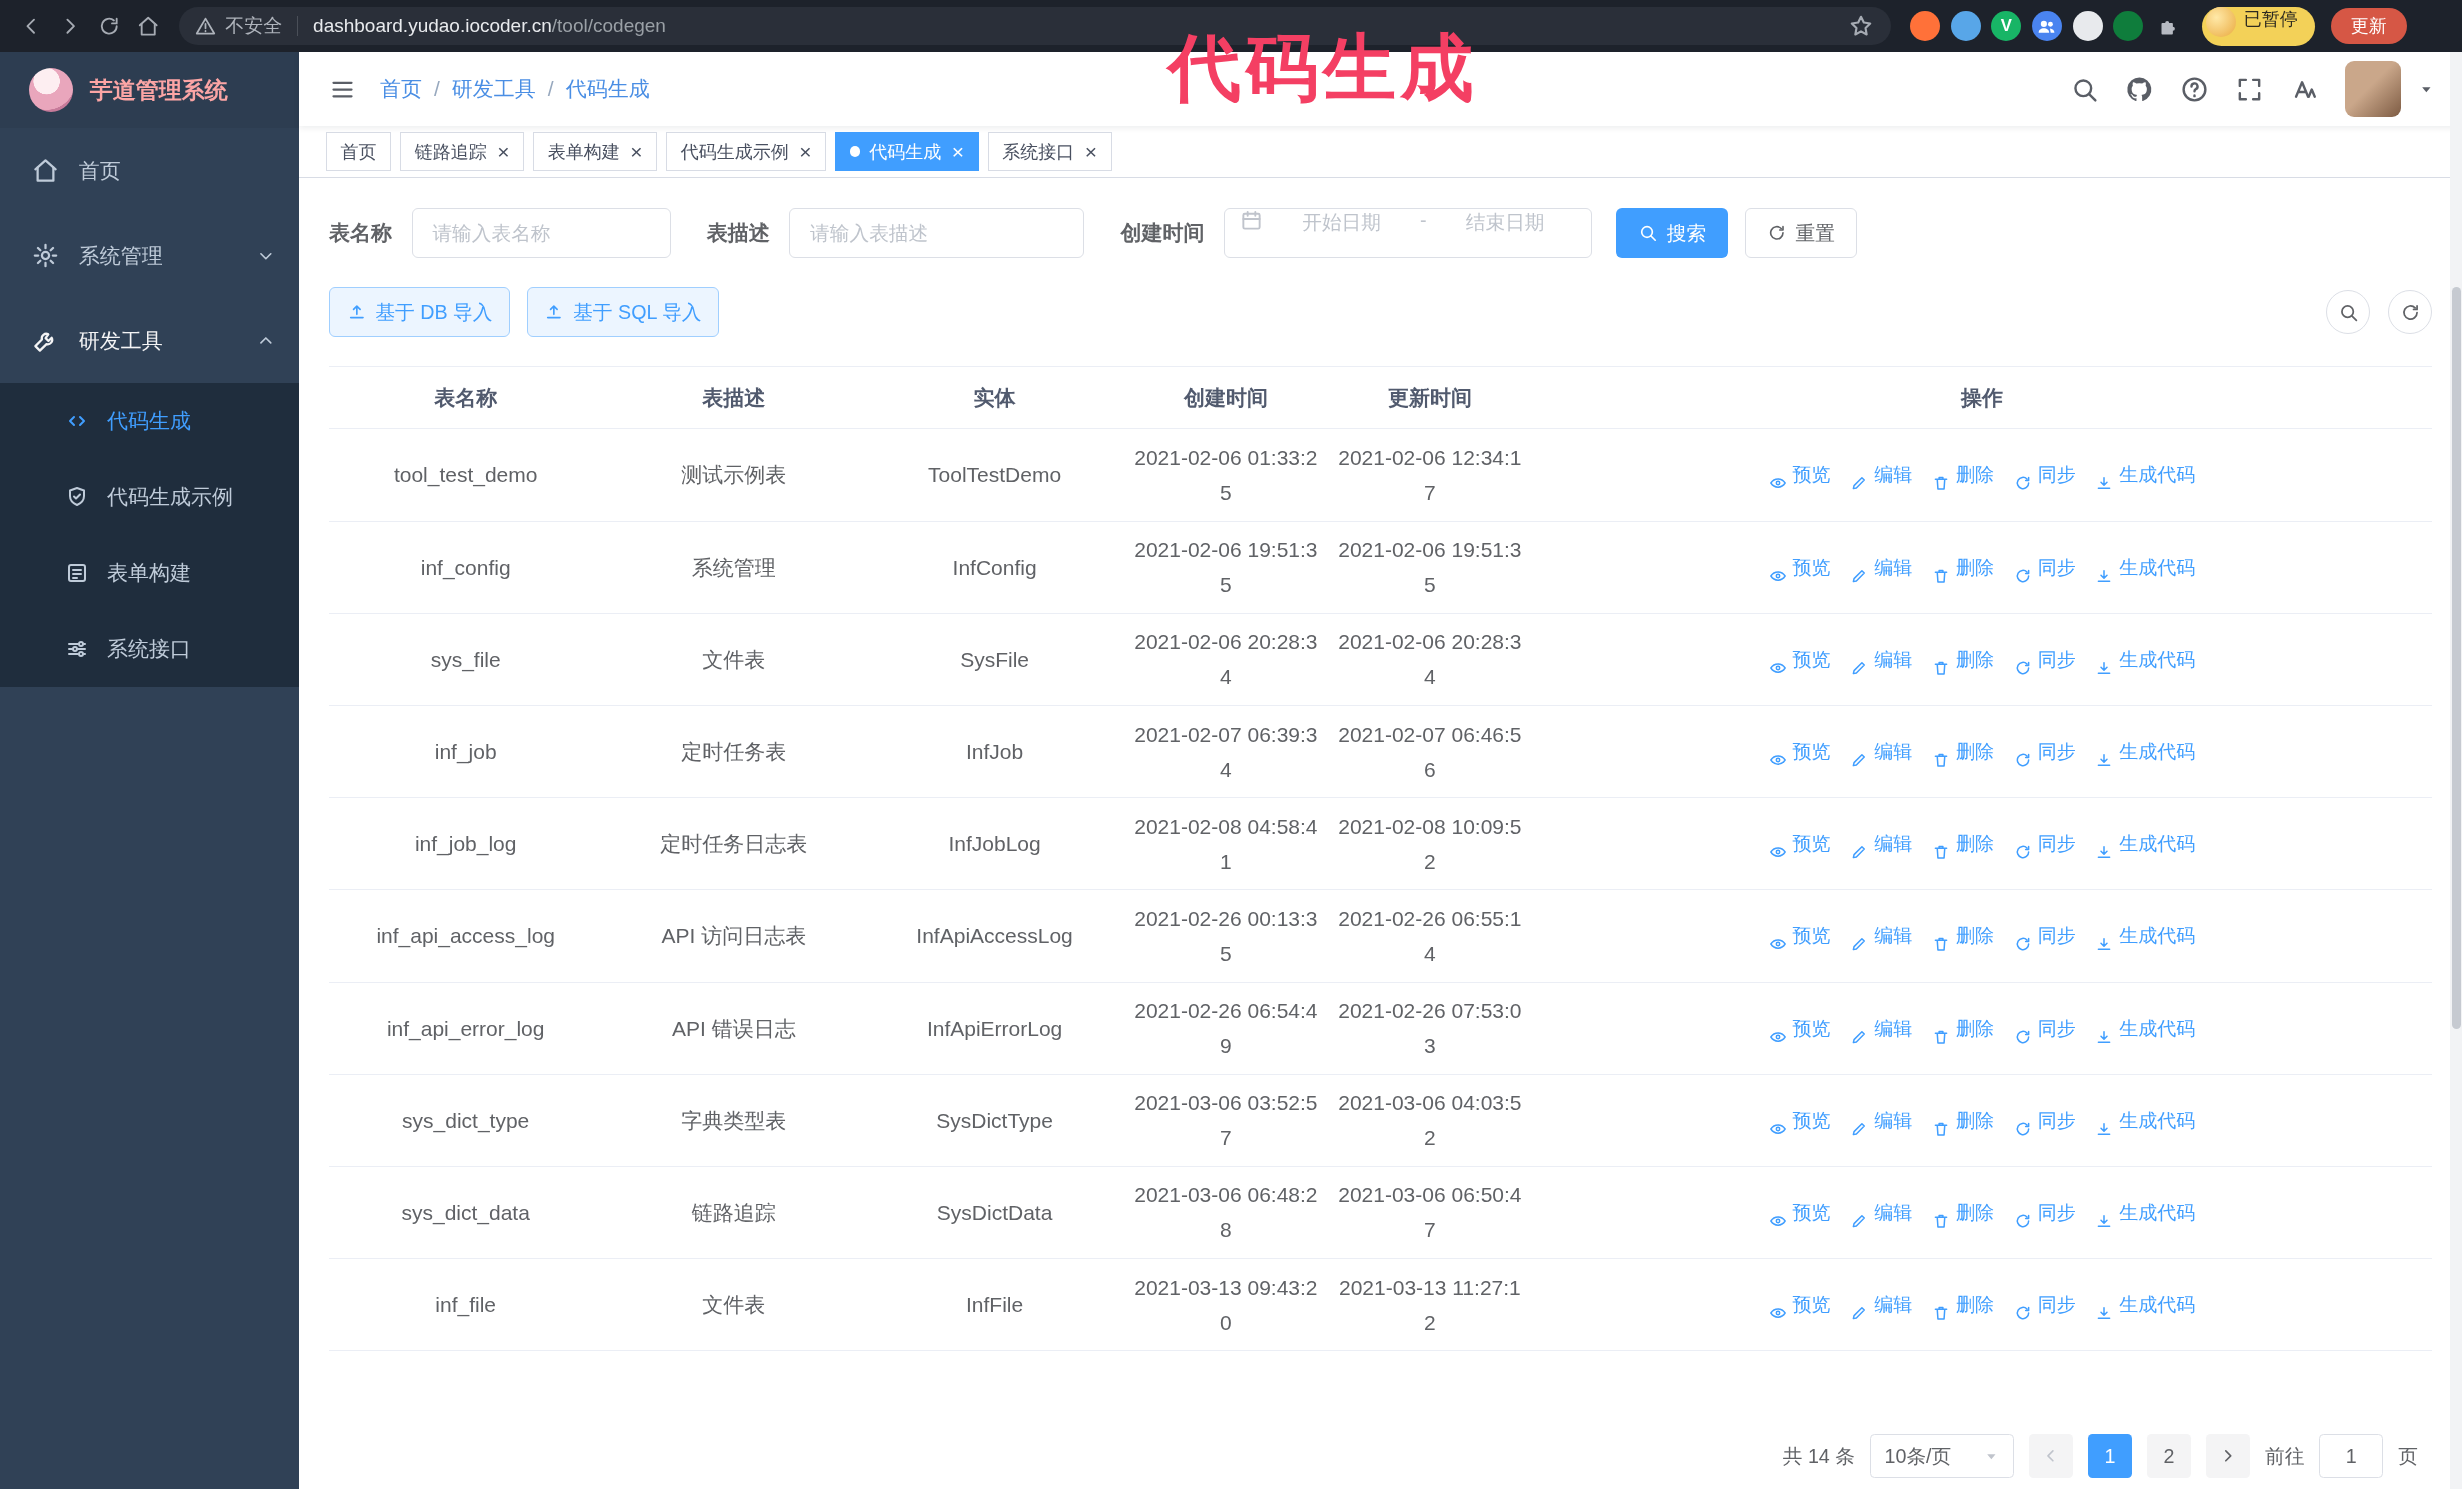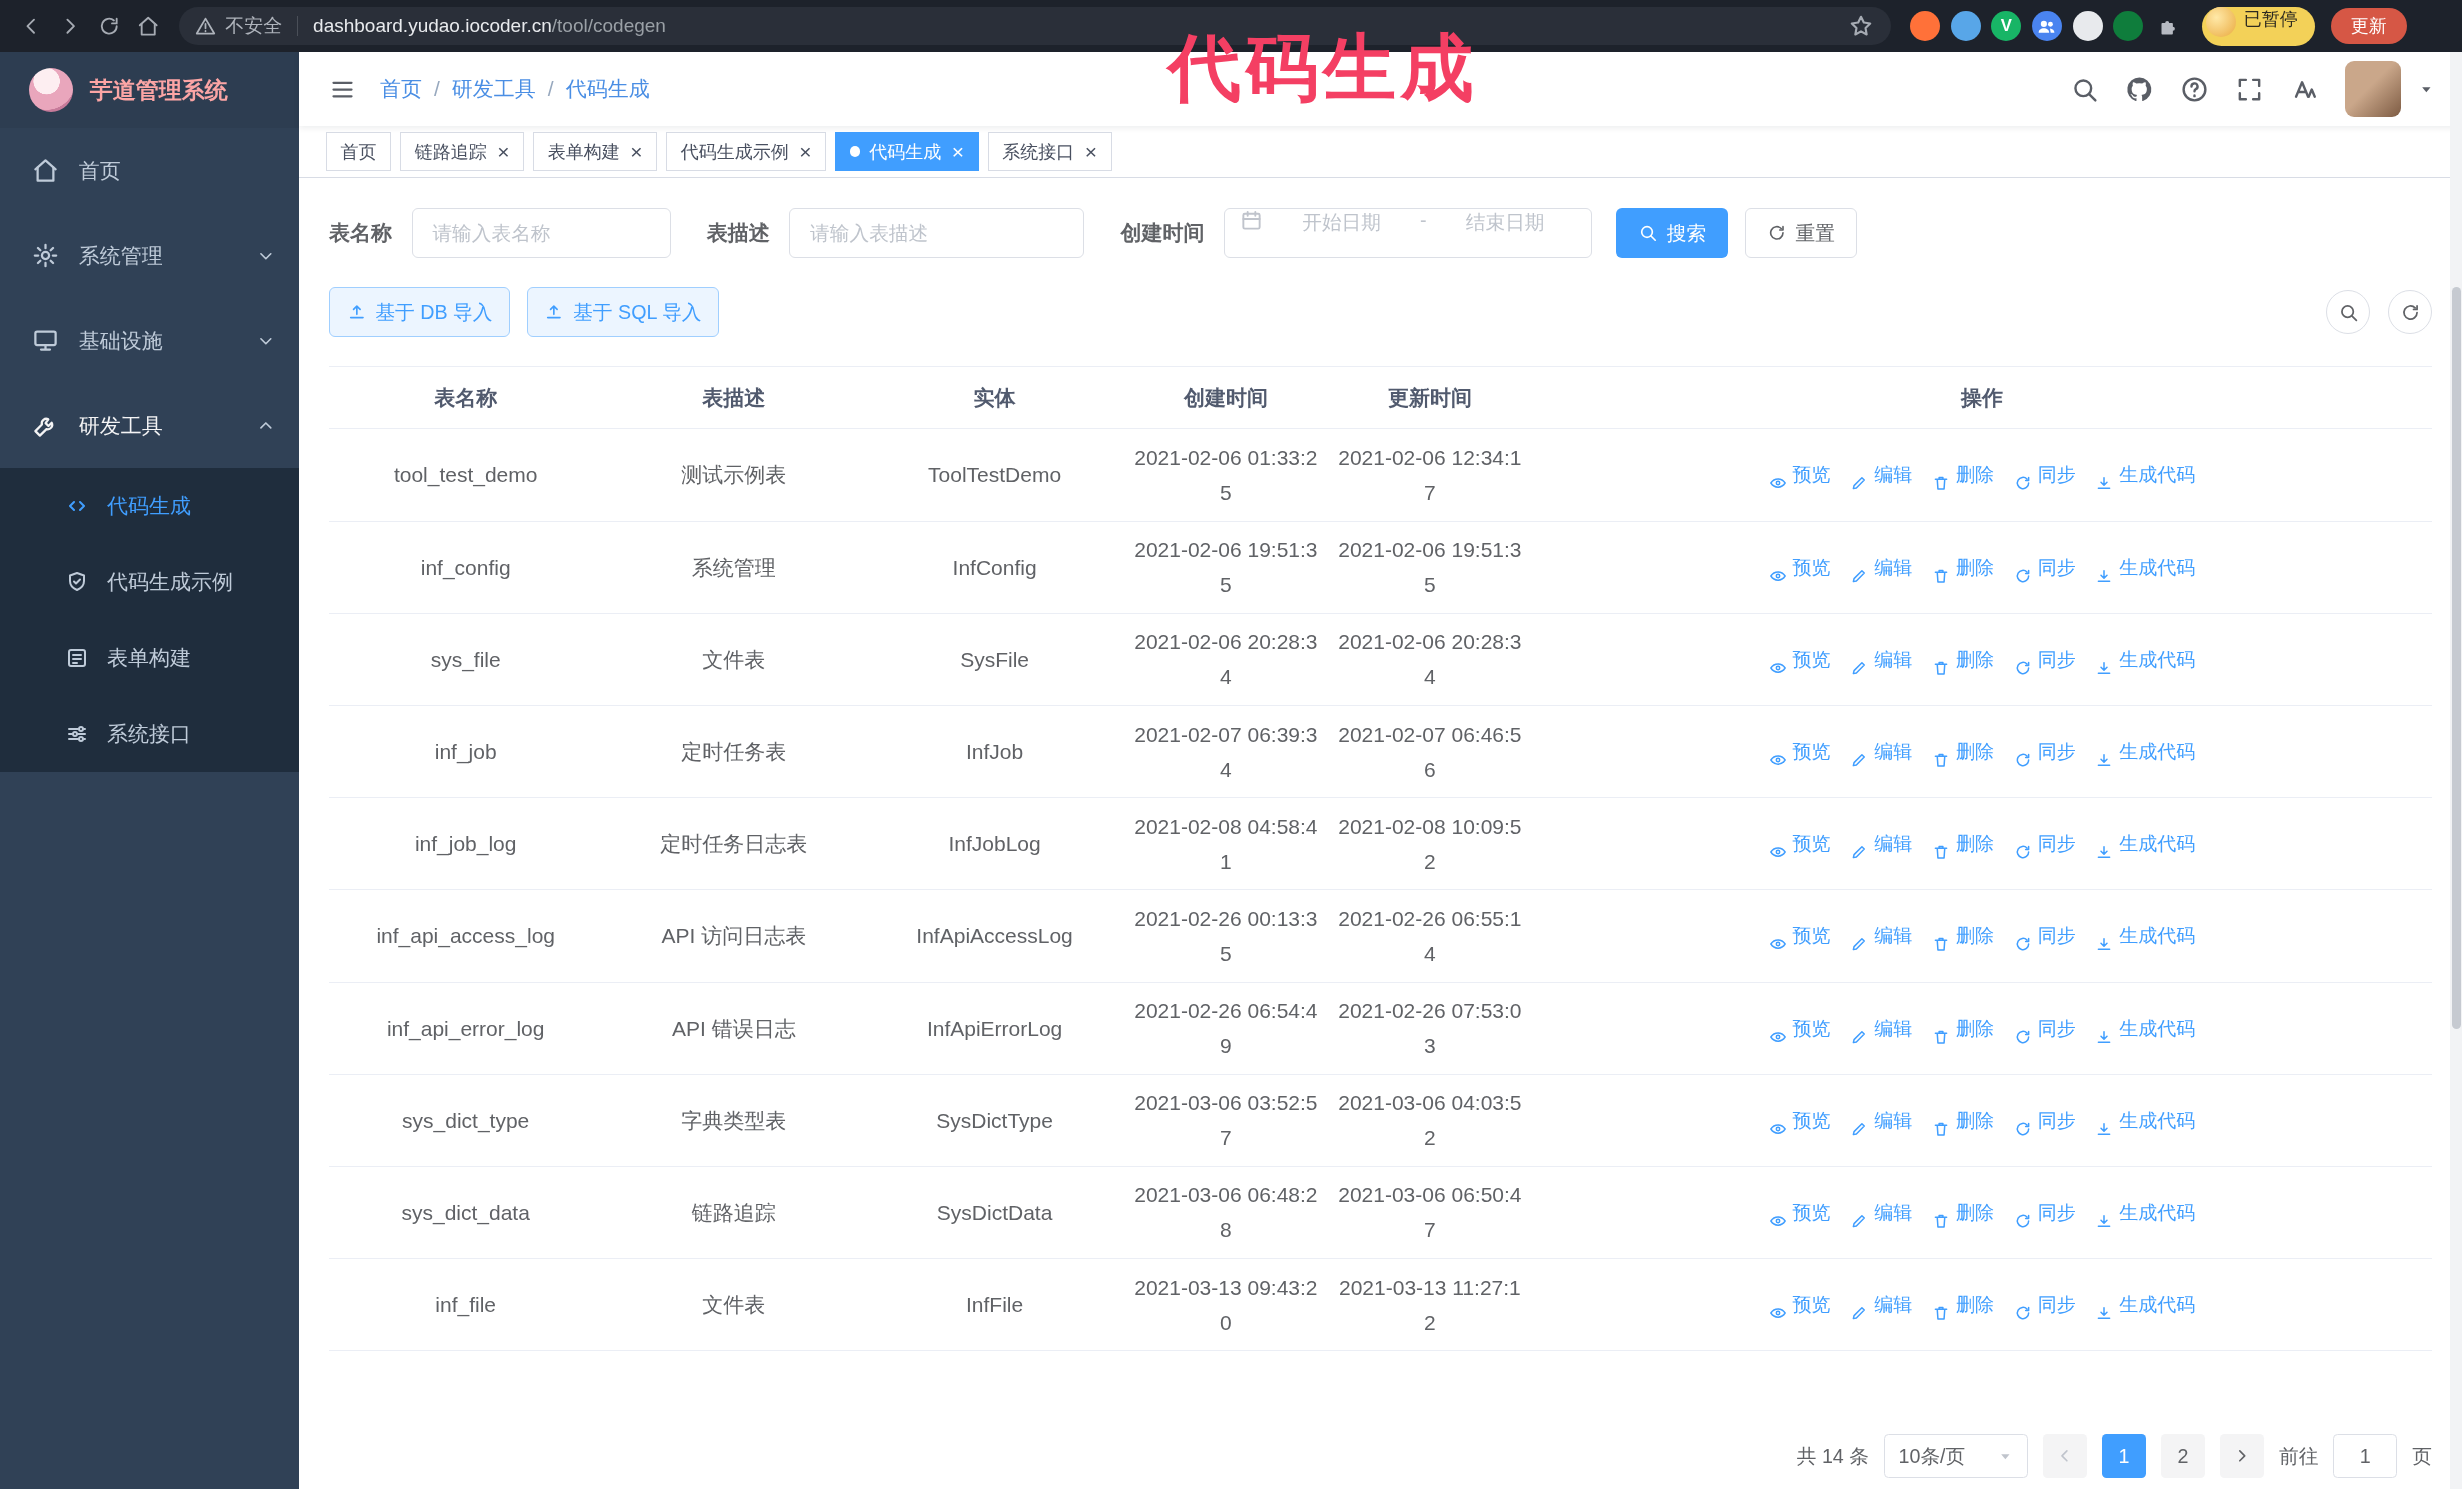--- a/index.html
+++ b/index.html
@@ -107,21 +107,21 @@
   .grid th{padding:16.7px 7.6px;font-size:21px;font-weight:700;color:#515a6e;text-align:center;
            border-top:0.8px solid #ebeef5;border-bottom:0.8px solid #ebeef5;}
   .grid td{padding:10.6px 7.6px;font-size:21px;color:#606266;text-align:center;line-height:35px;
            border-bottom:0.8px solid #ebeef5;}
   td.t-time{word-break:break-all;}
   .actions{display:flex;justify-content:center;align-items:center;gap:19.7px;white-space:nowrap;}
   .action{color:#409eff;font-size:19px;display:inline-flex;align-items:flex-end;gap:6px;cursor:pointer;}
   .ai{width:18px;height:18px;}
 
   
-  .pagination{position:absolute;right:30px;bottom:12px;display:flex;align-items:center;gap:15px;
+  .pagination{position:absolute;right:44px;bottom:12px;display:flex;align-items:center;gap:15px;
               font-size:19.7px;color:#606266;justify-content:flex-end;}
   .pg-size{height:44px;min-width:144px;border:0.8px solid #dcdfe6;border-radius:4.5px;display:flex;align-items:center;
            justify-content:space-between;padding:0 13.6px;cursor:pointer;gap:9px;white-space:nowrap;}
   .pcaret{width:16.7px;height:16.7px;color:#c0c4cc;}
   .pg-btn{min-width:44px;height:44px;border-radius:4.5px;background:#f4f4f5;color:#606266;display:flex;
           align-items:center;justify-content:center;font-size:19.7px;cursor:pointer;}
   .pg-btn .i{width:19.7px;height:19.7px;}
   .pg-btn.disabled{color:#c0c4cc;cursor:default;}
   .pg-btn.active{background:#409eff;color:#fff;}
   .pg-input{width:64px;height:44px;border:0.8px solid #dcdfe6;border-radius:4.5px;text-align:center;font-size:19.7px;color:#606266;}
@@ -231,34 +231,20 @@
               <path d="M12 2.5v3M12 18.5v3M2.5 12h3M18.5 12h3M5.3 5.3l2.1 2.1M16.6 16.6l2.1 2.1M18.7 5.3l-2.1 2.1M7.4 16.6l-2.1 2.1"></path>
             </svg>
           </span>
           <span class="mi-label">系统管理</span>
           <span class="chev i">
             <svg viewBox="0 0 24 24" fill="none" stroke="currentColor" stroke-width="2" stroke-linecap="round" stroke-linejoin="round">
               <path d="M6 9.5l6 6 6-6"></path>
             </svg>
           </span>
         </div>
-        <div class="menu-item">
-          <span class="mi-icon i">
-            <svg viewBox="0 0 24 24" fill="none" stroke="currentColor" stroke-width="2" stroke-linecap="round" stroke-linejoin="round">
-              <rect x="3" y="4" width="18" height="12" rx="1.5"></rect>
-              <path d="M8 20h8M12 16v4"></path>
-            </svg>
-          </span>
-          <span class="mi-label">基础设施</span>
-          <span class="chev i">
-            <svg viewBox="0 0 24 24" fill="none" stroke="currentColor" stroke-width="2" stroke-linecap="round" stroke-linejoin="round">
-              <path d="M6 9.5l6 6 6-6"></path>
-            </svg>
-          </span>
-        </div>
         <div class="menu-item expanded">
           <span class="mi-icon i">
             <svg viewBox="0 0 24 24" fill="none" stroke="currentColor" stroke-width="2" stroke-linecap="round" stroke-linejoin="round">
               <path d="M14.5 6.5a4 4 0 0 0-5.7 4.6L3 17l4 4 5.9-5.8a4 4 0 0 0 4.6-5.7l-2.9 2.9-2.5-2.5z"></path>
             </svg>
           </span>
           <span class="mi-label">研发工具</span>
           <span class="chev i">
             <svg viewBox="0 0 24 24" fill="none" stroke="currentColor" stroke-width="2" stroke-linecap="round" stroke-linejoin="round">
               <path d="M6 14.5l6-6 6 6"></path>

